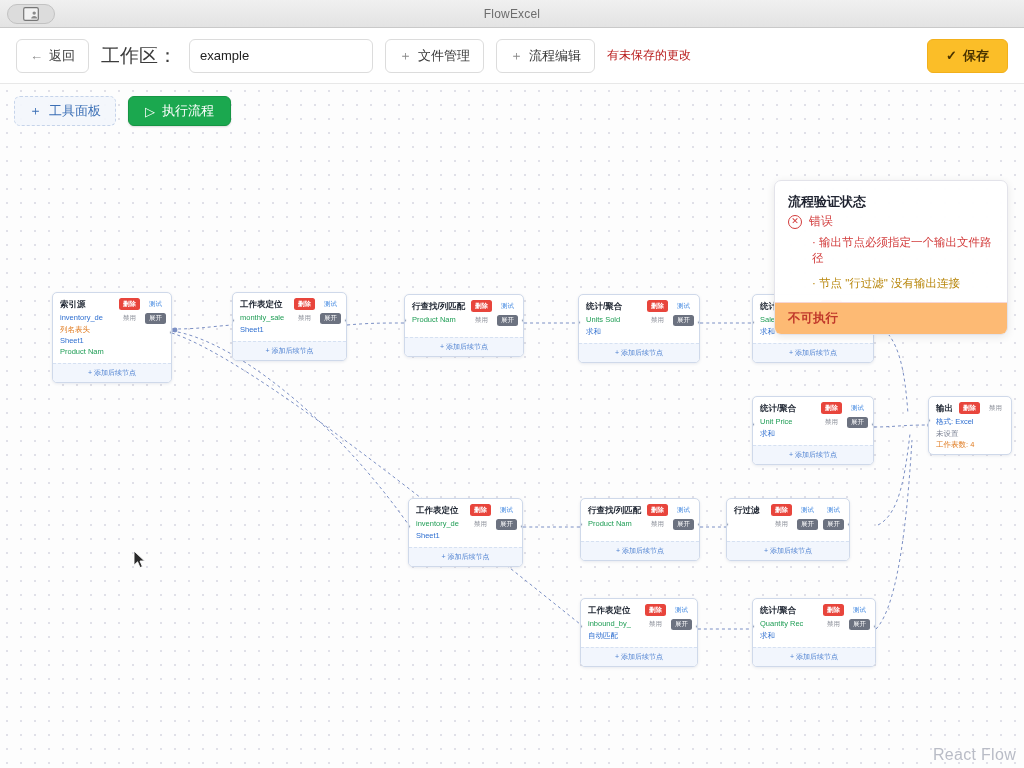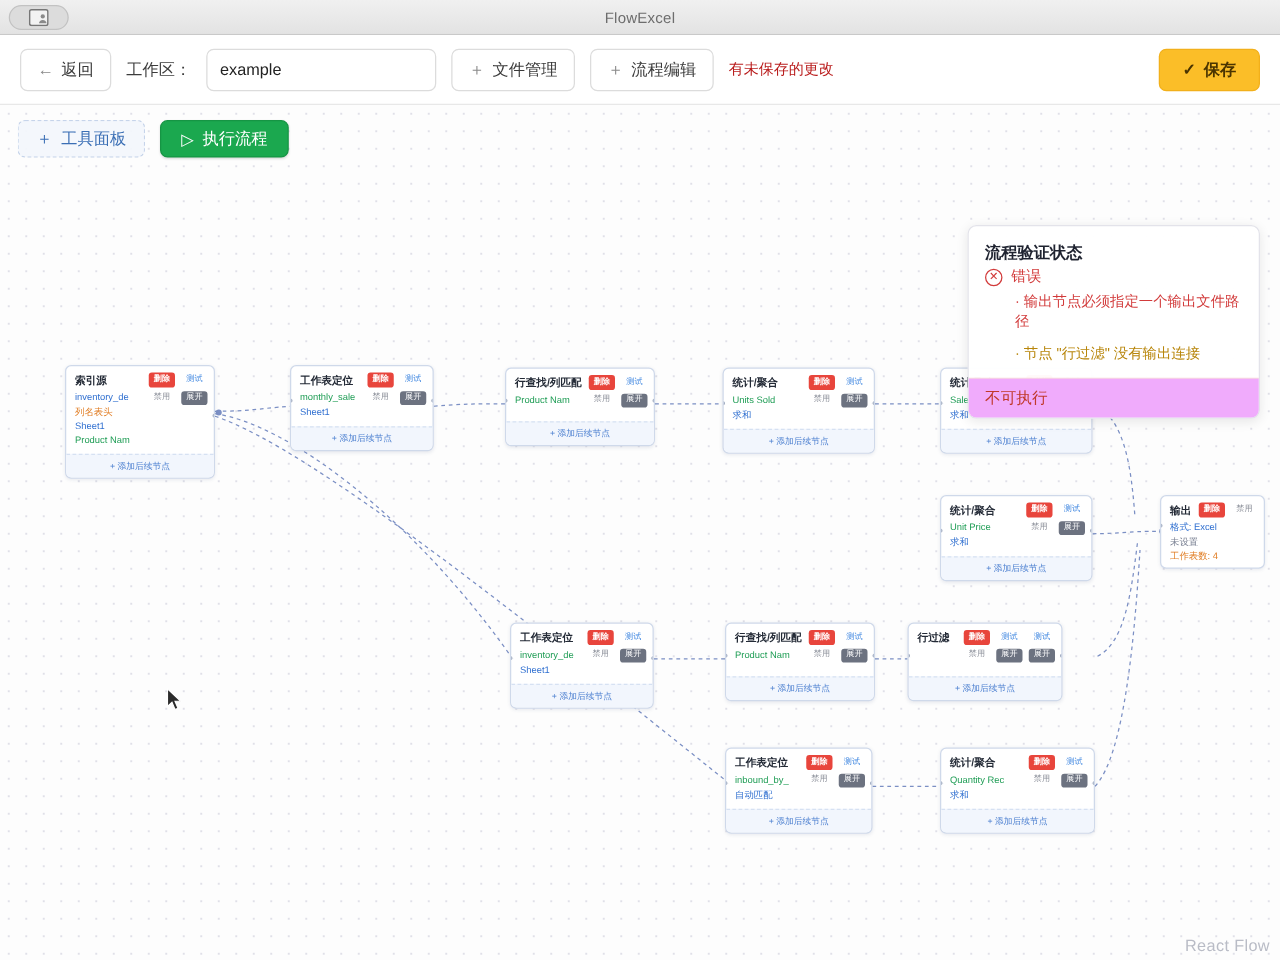--- a/index.html
+++ b/index.html
@@ -36,21 +36,21 @@
     border-bottom: 1px solid #e8e8e8;
     display: flex; align-items: center; padding: 0 16px; gap: 12px;
   }
   .btn {
     display: inline-flex; align-items: center; gap: 6px;
     border: 1px solid #dcdcdc; background: #fff; border-radius: 6px;
     height: 34px; padding: 0 13px; font-size: 13px; color: #3a3a3a;
     cursor: pointer; white-space: nowrap;
   }
   .btn .gly { color:#8a8a8a; font-size: 13px; line-height:1; }
-  .ws-label { font-size: 13px; color: #3c3c3c; white-space: nowrap; font-family: Liberation Mono, monospace; }
+  .ws-label { font-size: 19px; color: #3c3c3c; white-space: nowrap; font-family: Liberation Mono, monospace; }
   .ws-input {
     width: 184px; height: 34px; border: 1px solid #dcdcdc; border-radius: 6px;
     padding: 0 10px; font-size: 13px; color: #222; font-family: inherit;
     background:#fff; outline: none;
   }
   .unsaved { font-size: 12px; color: #b91c1c; white-space: nowrap; }
   .spacer { flex: 1 1 auto; }
   .btn-save {
     background: #fbbe28; border: 1px solid #f2b01b; color: #4a3400;
     font-size: 13px; height: 34px; border-radius: 6px; padding: 0 18px;
@@ -88,23 +88,23 @@
   }
   .vp-title { font-size: 13px; font-weight: 700; color: #1f2330; margin-bottom: 2px; }
   .vp-row { display: flex; align-items: center; gap: 7px; margin-bottom: 5px; }
   .vp-err-label { font-size: 12px; color: #d23b3b; }
   .vp-warn-label { font-size: 12px; color: #d79a16; }
   .vp-item {
     font-size: 11.5px; color: #d23b3b; margin: 0 0 10px 24px; line-height: 1.35;
   }
   .vp-item.warn { color: #b8860b; }
   .vp-foot {
-    margin: 4px -13px 0 -13px; padding: 7px 13px; background: #f0abfc;
+    margin: 4px -13px 0 -13px; padding: 7px 13px; background: #fdba74;
     border-top: 1px solid #f6d6d6; border-radius: 0 0 6px 6px;
-    font-size: 12.5px; color: #c0392b; font-weight: 400;
+    font-size: 12.5px; color: #c0392b; font-weight: 700;
   }
   .ico-circ {
     width: 14px; height: 14px; border-radius: 50%; border: 1.3px solid #d23b3b;
     display:flex; align-items:center; justify-content:center; flex:0 0 auto;
     color:#d23b3b; font-size: 9px; line-height: 1;
   }
   .ico-tri { width: 15px; height: 14px; flex: 0 0 auto; }
 
   
   .node {
@@ -137,21 +137,21 @@
     position: absolute; width: 5px; height: 5px; border-radius: 50%;
     background: #9aa6bd; border: 1px solid #fff; top: 50%; margin-top: -8px;
   }
   .port.in { left: -3px; }
   .port.out { right: -3px; }
 
   
   .cursor { position: absolute; left: 133px; top: 466px; z-index: 60; pointer-events:none; }
 
   .rf-mark {
-    position: absolute; right: 8px; bottom: 4px; font-size: 13px; color: #b9bcc6;
+    position: absolute; right: 8px; bottom: 4px; font-size: 16px; color: #b9bcc6;
     letter-spacing: .3px;
   }
   svg.edges { position: absolute; inset: 0; width: 1024px; height: 684px; pointer-events: none; z-index: 5;}
   .nodes-layer { position:absolute; inset:0; z-index: 10; padding-left: 42px; }
 </style>
 </head>
 <body>
 
 <div id="app">
 

